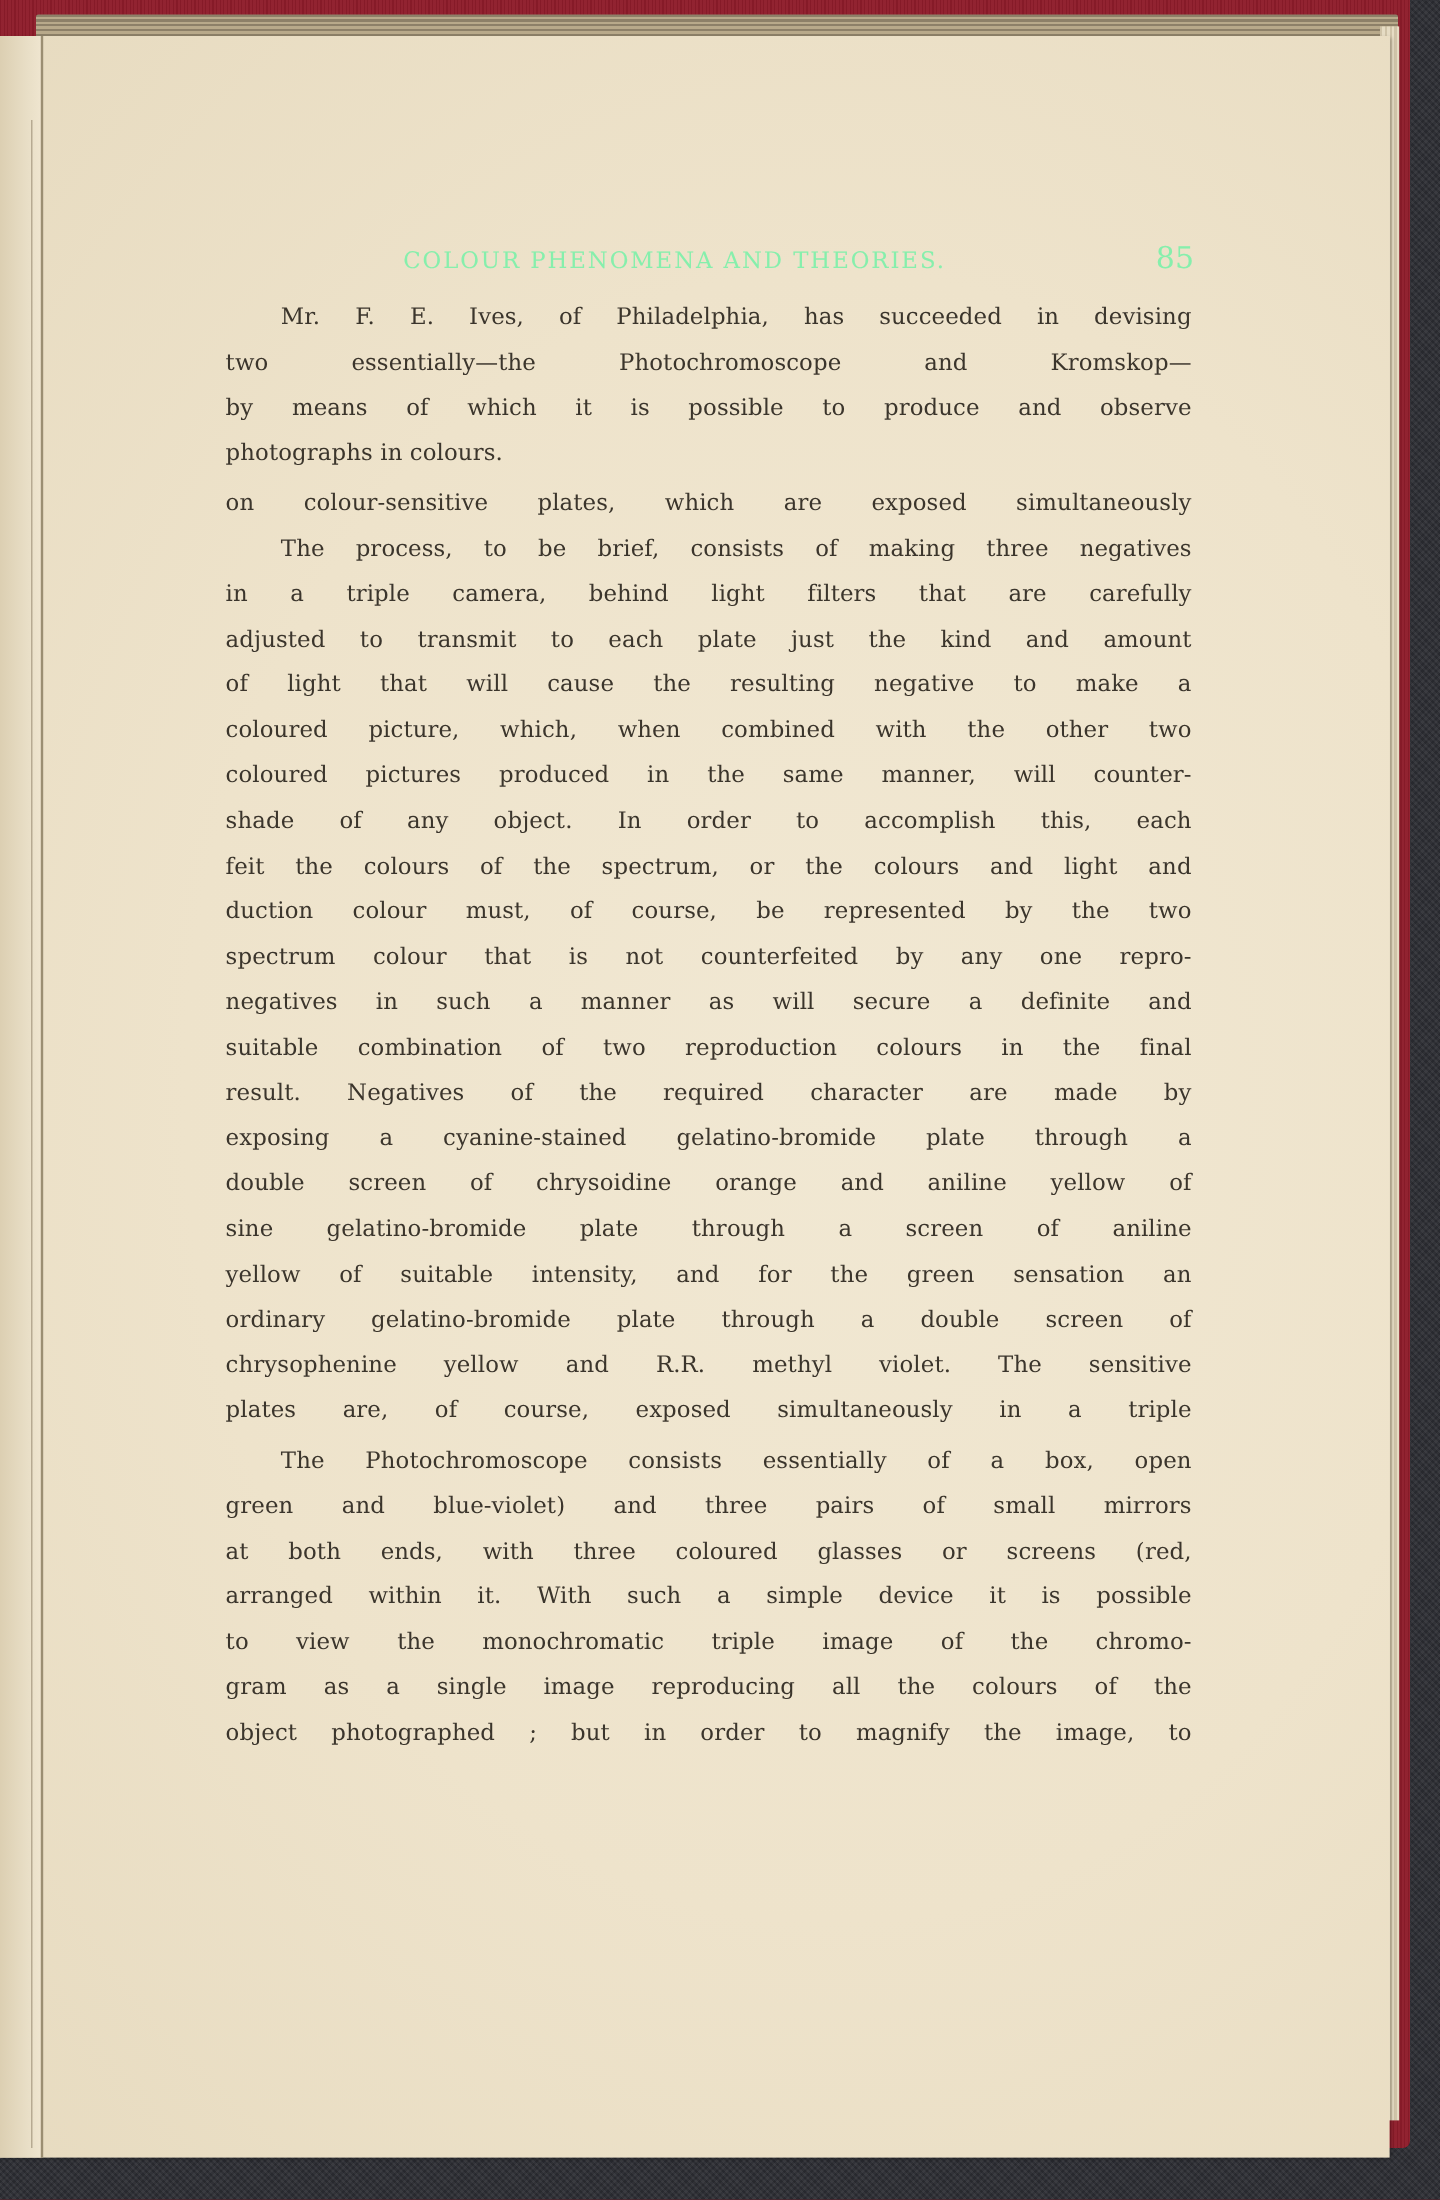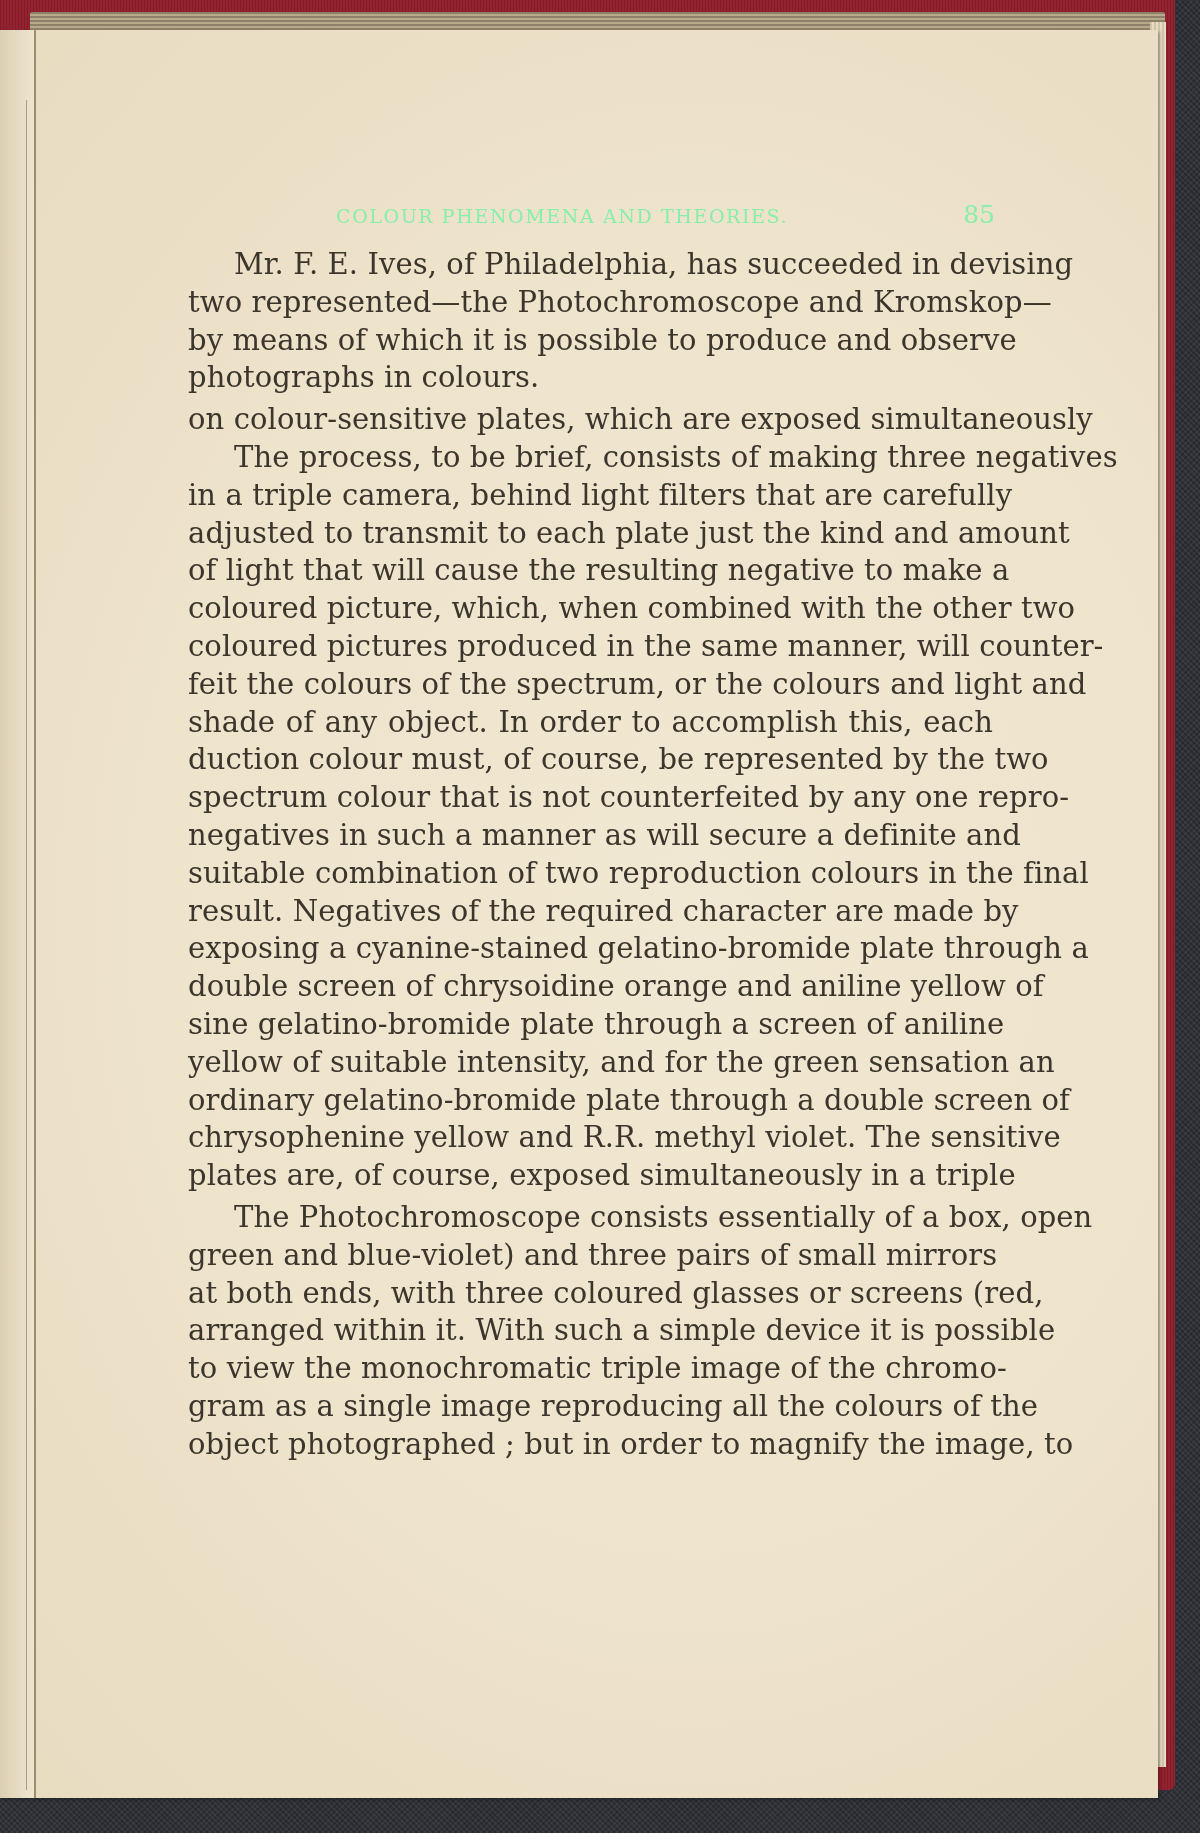--- a/index.html
+++ b/index.html
@@ -104,21 +104,21 @@
       font-size: 25px;
     }
 
     
     .text-block {
       position: absolute;
       left: 188px;
       top: 246px;
       width: 805px;
       color: #3b352c;
-      font-size: 29px;
+      font-size: 19px;
       line-height: 37.8px;
     }
     .line {
       display: block;
       white-space: nowrap;
       text-align: justify;
       text-align-last: justify;
       height: 37.8px;
       letter-spacing: 0.1px;
     }
@@ -146,34 +146,34 @@
 </div>
 
 <div class="running-head">
   <span class="running-title">COLOUR PHENOMENA AND THEORIES.</span>
   <span class="page-number">85</span>
 </div>
 
 <div class="text-block">
   <div class="para">
     <span class="line indent">Mr. F. E. Ives, of Philadelphia, has succeeded in devising</span>
-    <span class="line">two represented—the Photochromoscope and Kromskop—</span>
+    <span class="line">two essentially—the Photochromoscope and Kromskop—</span>
     <span class="line">by means of which it is possible to produce and observe</span>
     <span class="line last">photographs in colours.</span>
   </div>
   <div class="para">
     <span class="line">on colour-sensitive plates, which are exposed simultaneously</span>
     <span class="line indent">The process, to be brief, consists of making three negatives</span>
     <span class="line">in a triple camera, behind light filters that are carefully</span>
     <span class="line">adjusted to transmit to each plate just the kind and amount</span>
     <span class="line">of light that will cause the resulting negative to make a</span>
     <span class="line">coloured picture, which, when combined with the other two</span>
     <span class="line">coloured pictures produced in the same manner, will counter-</span>
+    <span class="line">shade of any object.  In order to accomplish this, each</span>
     <span class="line">feit the colours of the spectrum, or the colours and light and</span>
-    <span class="line">shade of any object.  In order to accomplish this, each</span>
     <span class="line">duction colour must, of course, be represented by the two</span>
     <span class="line">spectrum colour that is not counterfeited by any one repro-</span>
     <span class="line">negatives in such a manner as will secure a definite and</span>
     <span class="line">suitable combination of two reproduction colours in the final</span>
     <span class="line">result.  Negatives of the required character are made by</span>
     <span class="line">exposing a cyanine-stained gelatino-bromide plate through a</span>
     <span class="line">double screen of chrysoidine orange and aniline yellow of</span>
     <span class="line">sine gelatino-bromide plate through a screen of aniline</span>
     <span class="line">yellow of suitable intensity, and for the green sensation an</span>
     <span class="line">ordinary gelatino-bromide plate through a double screen of</span>

